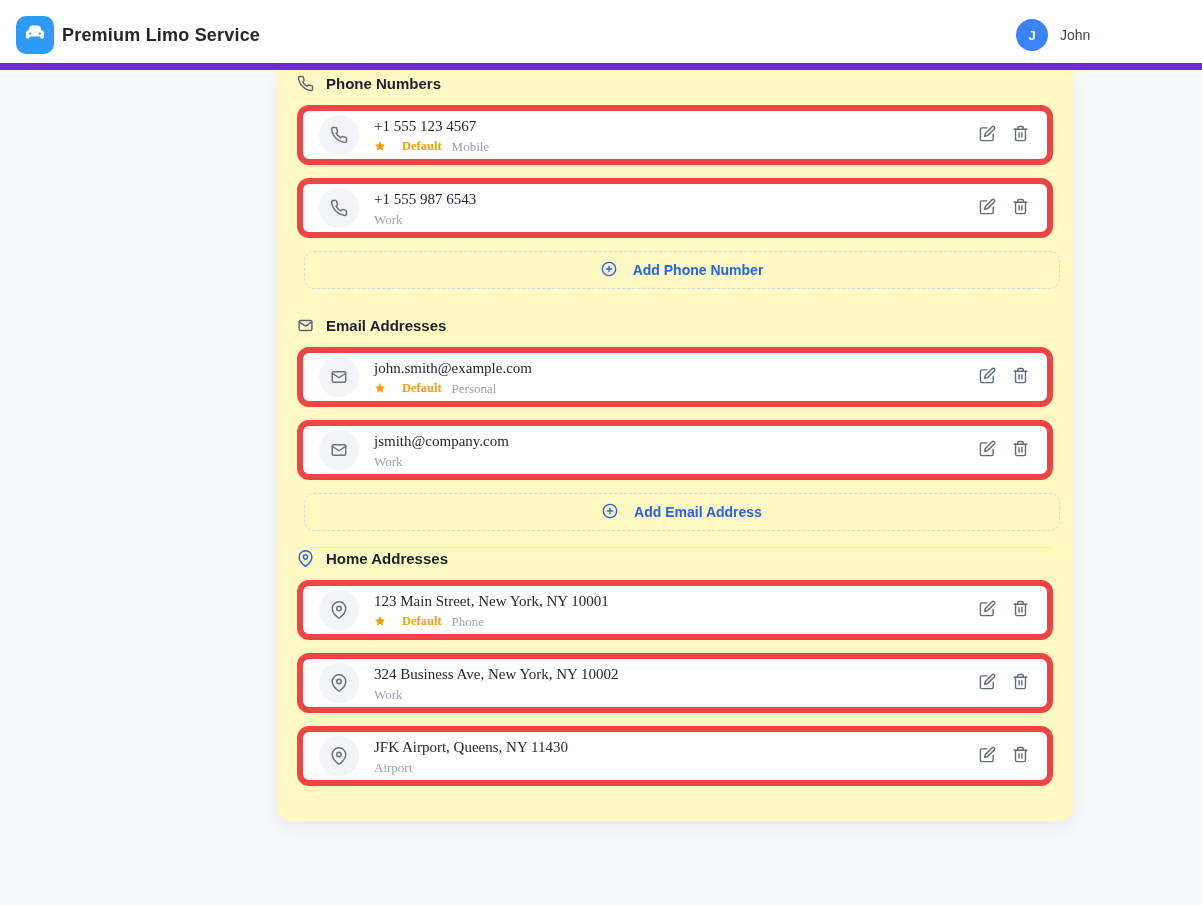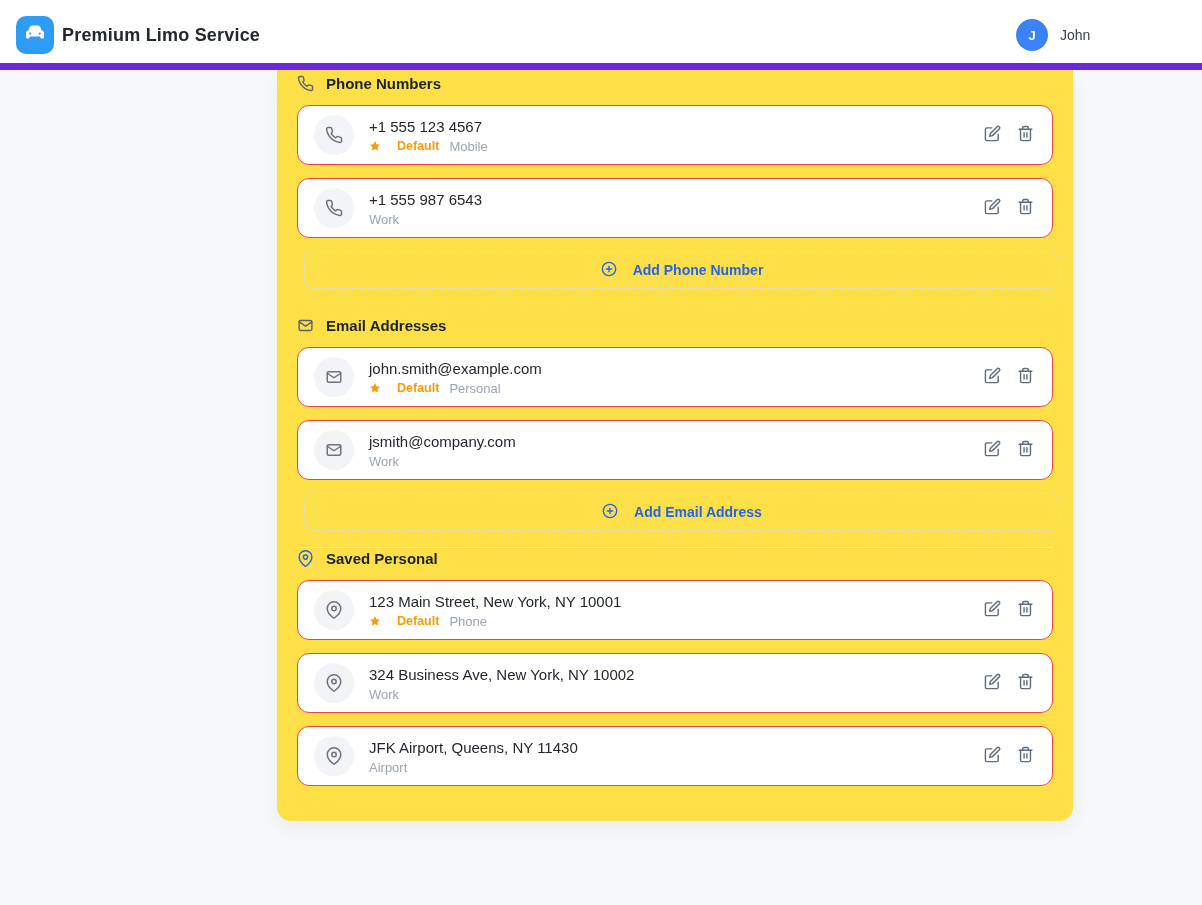--- a/index.html
+++ b/index.html
@@ -34,38 +34,38 @@
   .avatar {
     width:32px; height:32px; border-radius:50%; background:#3b82f6;
     color:#fff; font-size:13px; font-weight:700;
     display:flex; align-items:center; justify-content:center;
   }
   .user-name { font-size:14px; color:#3a4350; }
 
   
   .card {
     position:absolute; left:277px; top:70px; width:796px;
-    background:#fde047; border-radius:0 0 14px 14px;
+    background:#fef9c3; border-radius:0 0 14px 14px;
     box-shadow:0 8px 18px rgba(17,24,39,.05);
     padding:3px 20px 22px;
   }
 
   .sec-head { display:flex; align-items:center; gap:12px; height:20px; margin:0 0 12px; }
   .sec-head .hicon { display:flex; align-items:center; justify-content:center; }
   .sec-head svg { width:17px; height:17px; color:#586273; }
   .sec-head .hicon.blue svg { color:#2563eb; }
   .sec-title { font-size:15px; font-weight:700; color:#1b202a; margin:0; }
 
   .section { margin-top:0; }
   .section + .section { margin-top:26px; }
 
   .item {
     display:flex; align-items:center; height:60px;
-    border:1px solid #ef4444; border-radius:12px; background:#fff;
-    margin-bottom:13px; padding:0 18px 0 16px;
+    border:6px solid #ef4444; border-radius:12px; background:#fff;
+    margin-bottom:13px; padding:0 18px 0 16px;font-family:Liberation Serif, serif;
   }
   .bubble {
     width:40px; height:40px; border-radius:50%; background:#f2f4f7;
     display:flex; align-items:center; justify-content:center; flex:none;
   }
   .bubble svg { width:18px; height:18px; color:#6b7280; }
   .meta { margin-left:15px; }
   .val { font-size:15px; color:#23272f; }
   .sub { display:flex; align-items:center; margin-top:5px; font-size:13px; line-height:13px; }
   .badge { display:flex; align-items:center; gap:16px; color:#f59e0b; font-weight:600; font-size:12.5px; margin-right:10px; }
@@ -303,21 +303,21 @@
 
   <hr class="divider">
 
   <section class="section">
     <div class="sec-head">
       <span class="hicon blue">
           <svg viewBox="0 0 24 24" fill="none" stroke="currentColor" stroke-width="2" stroke-linecap="round" stroke-linejoin="round">
             <use href="#i-pin"></use>
           </svg>
         </span>
-      <h2 class="sec-title">Saved Personal</h2>
+      <h2 class="sec-title">Home Addresses</h2>
     </div>
 
     <div class="item">
       <span class="bubble">
           <svg viewBox="0 0 24 24" fill="none" stroke="currentColor" stroke-width="2" stroke-linecap="round" stroke-linejoin="round">
             <use href="#i-pin"></use>
           </svg>
         </span>
       <div class="meta">
         <div class="val">123 Main Street, New York, NY 10001</div>

